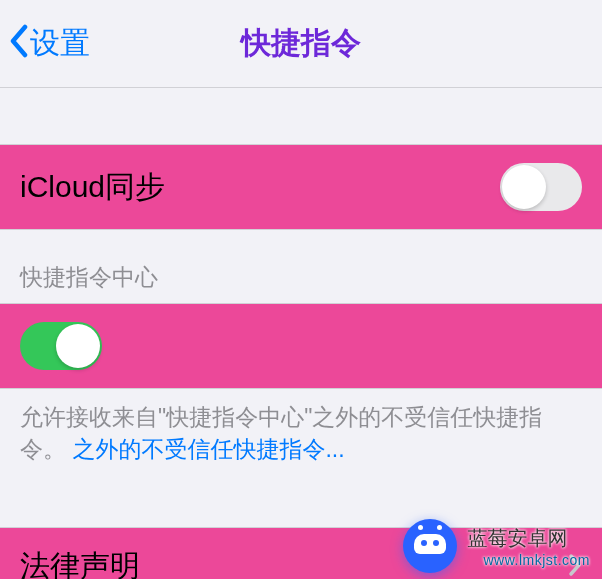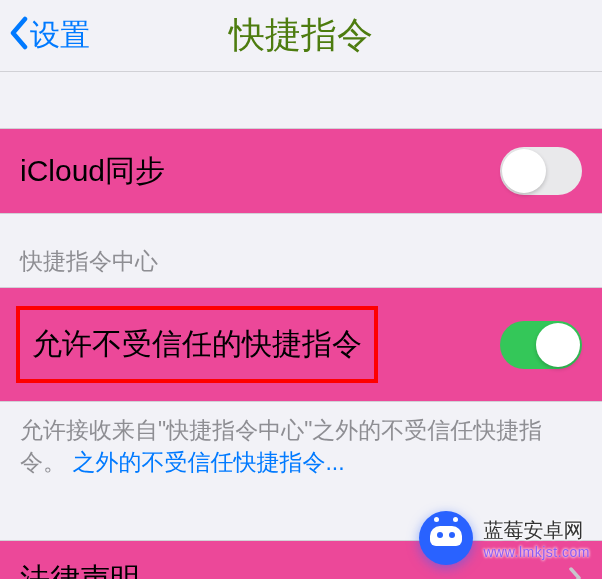--- a/index.html
+++ b/index.html
@@ -9,21 +9,21 @@
       font-family: -apple-system, "PingFang SC", "Helvetica Neue", sans-serif;
     }
     body {
       width: 602px;
       height: 579px;
       background: #f2f2f7;
       position: relative;
       overflow: hidden;
     }
     .header {
-      height: 72px;
+      height: 88px;
       background: #f2f2f7;
       position: relative;
       display: flex;
       align-items: center;
       border-bottom: 1px solid #d1d1d6;
     }
     .back-button {
       display: flex;
       align-items: center;
       padding-left: 8px;
@@ -37,23 +37,23 @@
     }
     .back-label {
       color: #007aff;
       font-size: 30px;
       margin-left: 2px;
     }
     .header-title {
       position: absolute;
       left: 50%;
       transform: translateX(-50%);
-      font-size: 36px;
-      font-weight: 400;
-      color: #4d7c0f;
+      font-size: 30px;
+      font-weight: 700;
+      color: #6d28d9;
     }
     .spacer-top {
       height: 56px;
     }
     .list-section {
       background: #ec4899;
       border-top: 1px solid #d1d1d6;
       border-bottom: 1px solid #d1d1d6;
     }
     .list-row {
@@ -117,21 +117,21 @@
     .spacer-mid {
       height: 48px;
     }
     .chevron-right {
       color: #c7c7cc;
       font-size: 30px;
     }
     .watermark {
       position: absolute;
       right: 12px;
-      bottom: 14px;
+      bottom: 6px;
       display: flex;
       align-items: center;
       gap: 10px;
     }
     .watermark-icon {
       width: 54px;
       height: 54px;
       background: #2962ff;
       border-radius: 50%;
       position: relative;
@@ -173,22 +173,23 @@
       color: #444;
       text-shadow: 0 0 3px #fff, 0 0 3px #fff;
     }
     .watermark-title {
       font-size: 20px;
       font-weight: 500;
       color: #333;
     }
     .watermark-url {
       font-size: 14px;
-      color: #8b5cf6;
+      color: #0369a1;
       letter-spacing: 0.5px;
+      margin-left: 16px;
     }
   </style>
 </head>
 <body>
 
 <div class="header">
   <div class="back-button">
     <span class="chevron-left">
       <svg width="20" height="34" viewBox="0 0 20 34">
           <path d="M17 3 L5 17 L17 31" stroke="#007aff" stroke-width="4.5" fill="none" stroke-linecap="round" stroke-linejoin="round"></path>
@@ -207,23 +208,20 @@
     <div class="switch switch-off">
       <div class="switch-knob"></div>
     </div>
   </div>
 </div>
 
 <div class="section-header">快捷指令中心</div>
 
 <div class="list-section">
   <div class="list-row">
-    <span class="highlight-box">
-      <span class="row-label">允许不受信任的快捷指令</span>
-    </span>
     <div class="switch switch-on">
       <div class="switch-knob"></div>
     </div>
   </div>
 </div>
 
 <div class="section-footer">
   <span>允许接收来自"快捷指令中心"之外的不受信任快捷指令。</span>
   <span class="section-footer-link">之外的不受信任快捷指令...</span>
 </div>

